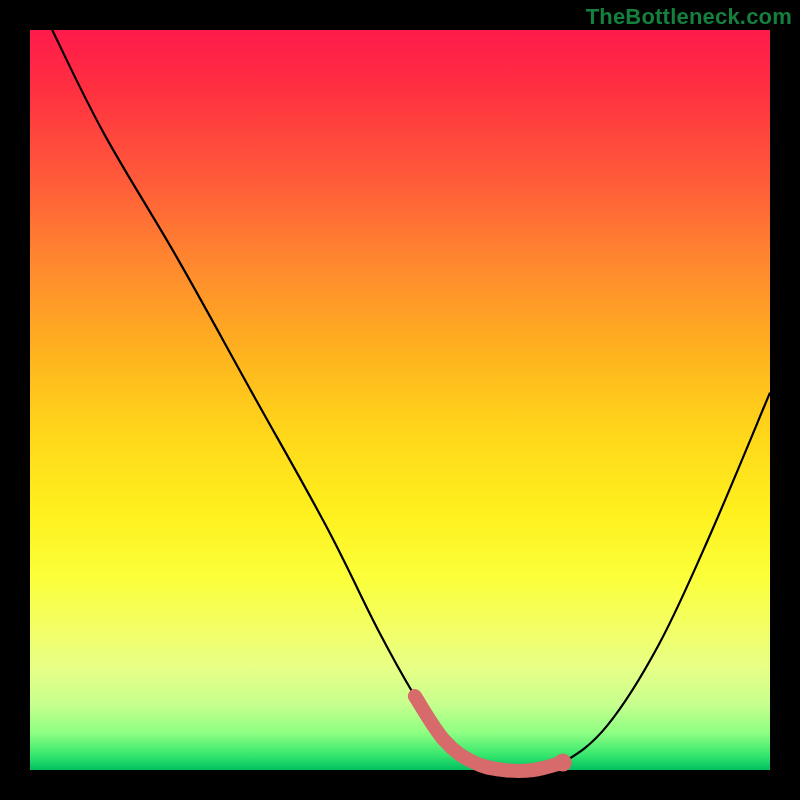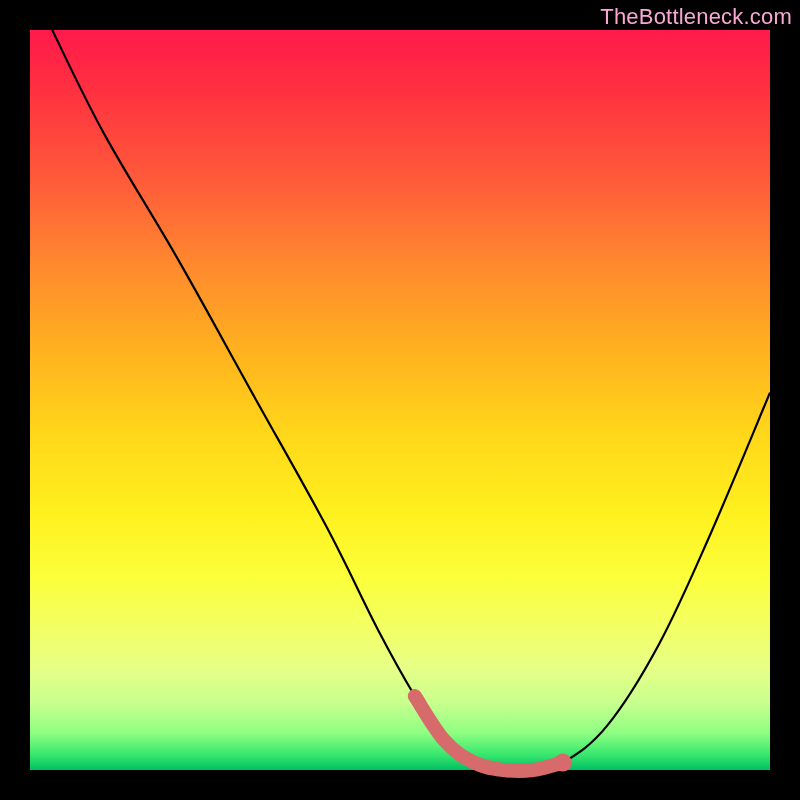--- a/index.html
+++ b/index.html
@@ -40,23 +40,23 @@
       #c8ff8e 91%,
       #8dff82 95%,
       #36e66e 98%,
       #00c060 100%
     );
   }
   .watermark {
     position: absolute;
     top: 4px;
     right: 8px;
-    color: #f9a8d4;
+    color: #15803d;
     font-size: 22px;
-    font-weight: 400;
+    font-weight: 700;
     letter-spacing: 0.2px;
     user-select: none;
   }
   svg.curve {
     position: absolute;
     left: 0;
     top: 0;
     width: 740px;
     height: 740px;
     overflow: visible;

